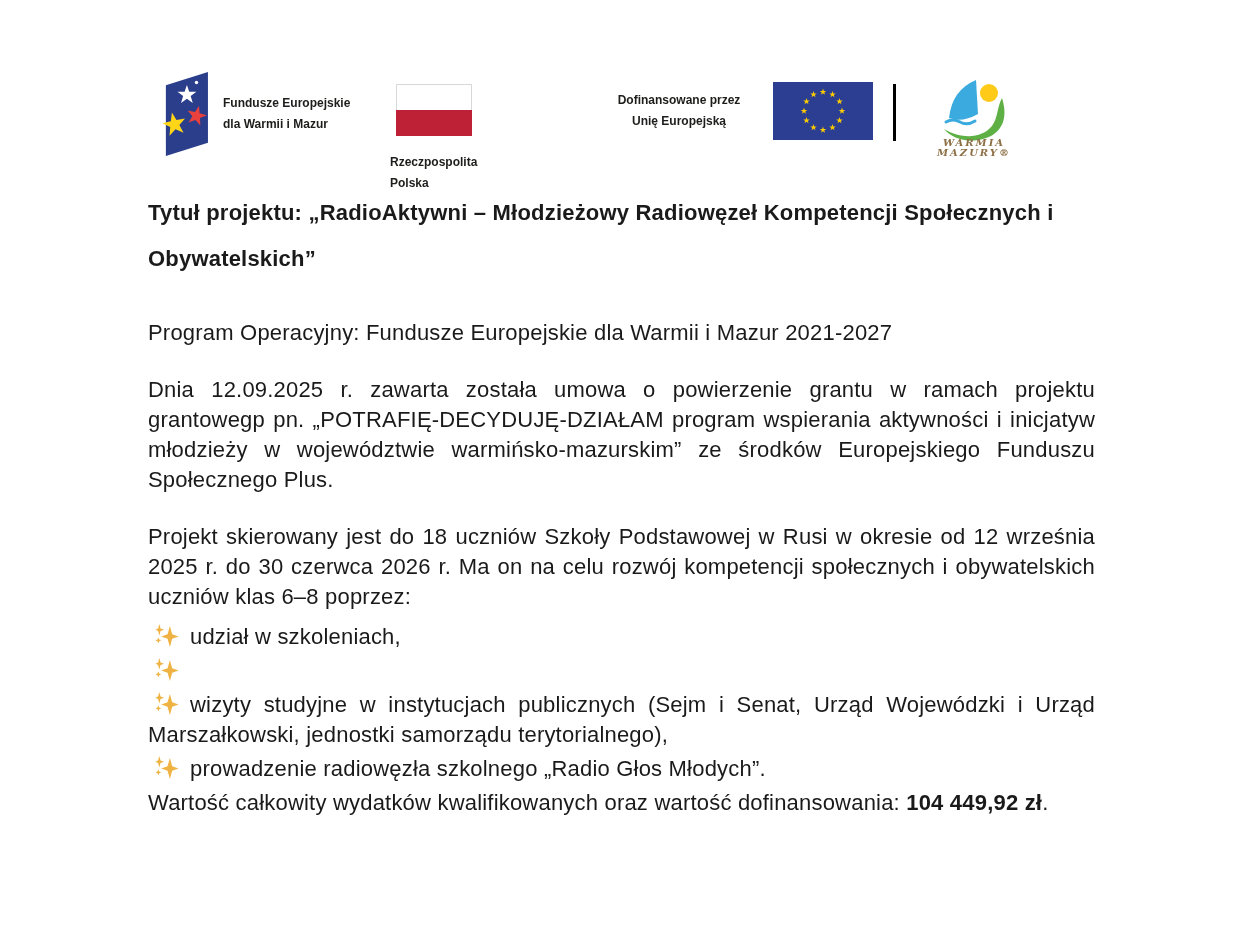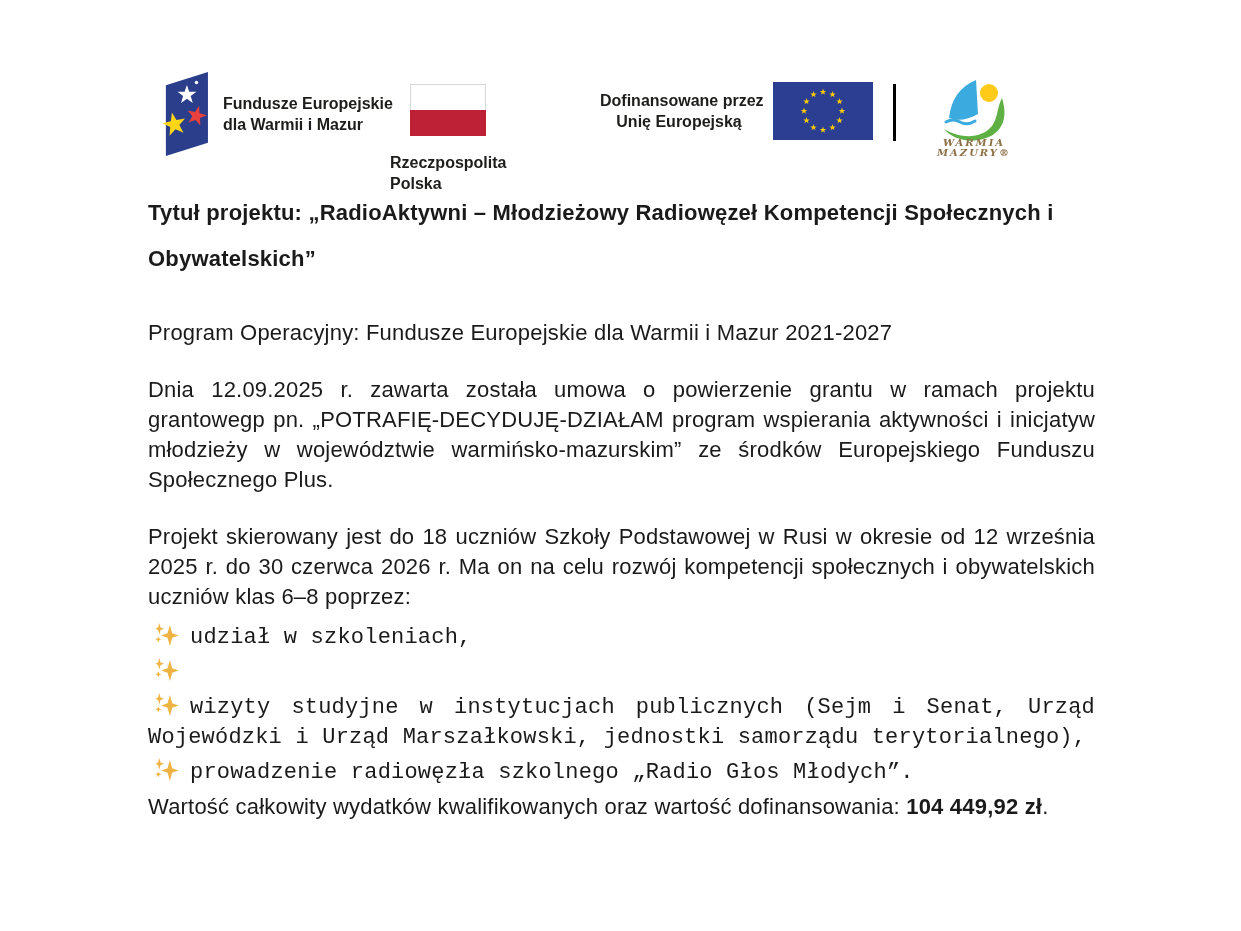--- a/index.html
+++ b/index.html
@@ -8,34 +8,34 @@
     font-family:"Liberation Sans", sans-serif; color:#1a1a1a; overflow:hidden;
   }
 
   
   .logo-group { position:absolute; display:flex; align-items:center; }
   .fe-group   { left:160px; top:70px;  gap:13px; }
   .pl-group   { left:390px; top:84px;  gap:16px;flex-direction:column; }
   .eu-group   { left:600px; top:82px;  gap:15px; }
   .wm-group   { left:933px; top:74px; }
 
-  .logo-label { font-size:16px; line-height:21px; font-weight:bold; color:#1d1d1b; white-space:nowrap; }
+  .logo-label { font-size:12px; line-height:21px; font-weight:bold; color:#1d1d1b; white-space:nowrap; }
   .logo-label.right { text-align:center; width:158px; }
 
   .header-divider { position:absolute; left:893px; top:84px; width:3px; height:57px; background:#000; }
 
   
   .content {
     position:absolute; left:148px; top:190px; width:947px;
     font-size:22px; line-height:30px; letter-spacing:0.2px;
   }
   .doc-title { font-weight:bold; line-height:46px; }
   .program-line { margin-top:36px; }
   .para { text-align:justify; margin-top:27px; }
-  .bullet-list { margin-top:10px;font-family:Liberation Mono, monospace; }
+  .bullet-list { margin-top:10px; }
   .bullet-row { text-align:justify; margin-bottom:4px; }
   .spark {
     display:inline-block; width:26px; height:25px;
     vertical-align:-4px; margin-left:6px; margin-right:10px;
   }
   .value-line { }
   .value-amount { font-weight:bold; }
 
   svg text { font-family:"DejaVu Serif", serif; }
 </style>

